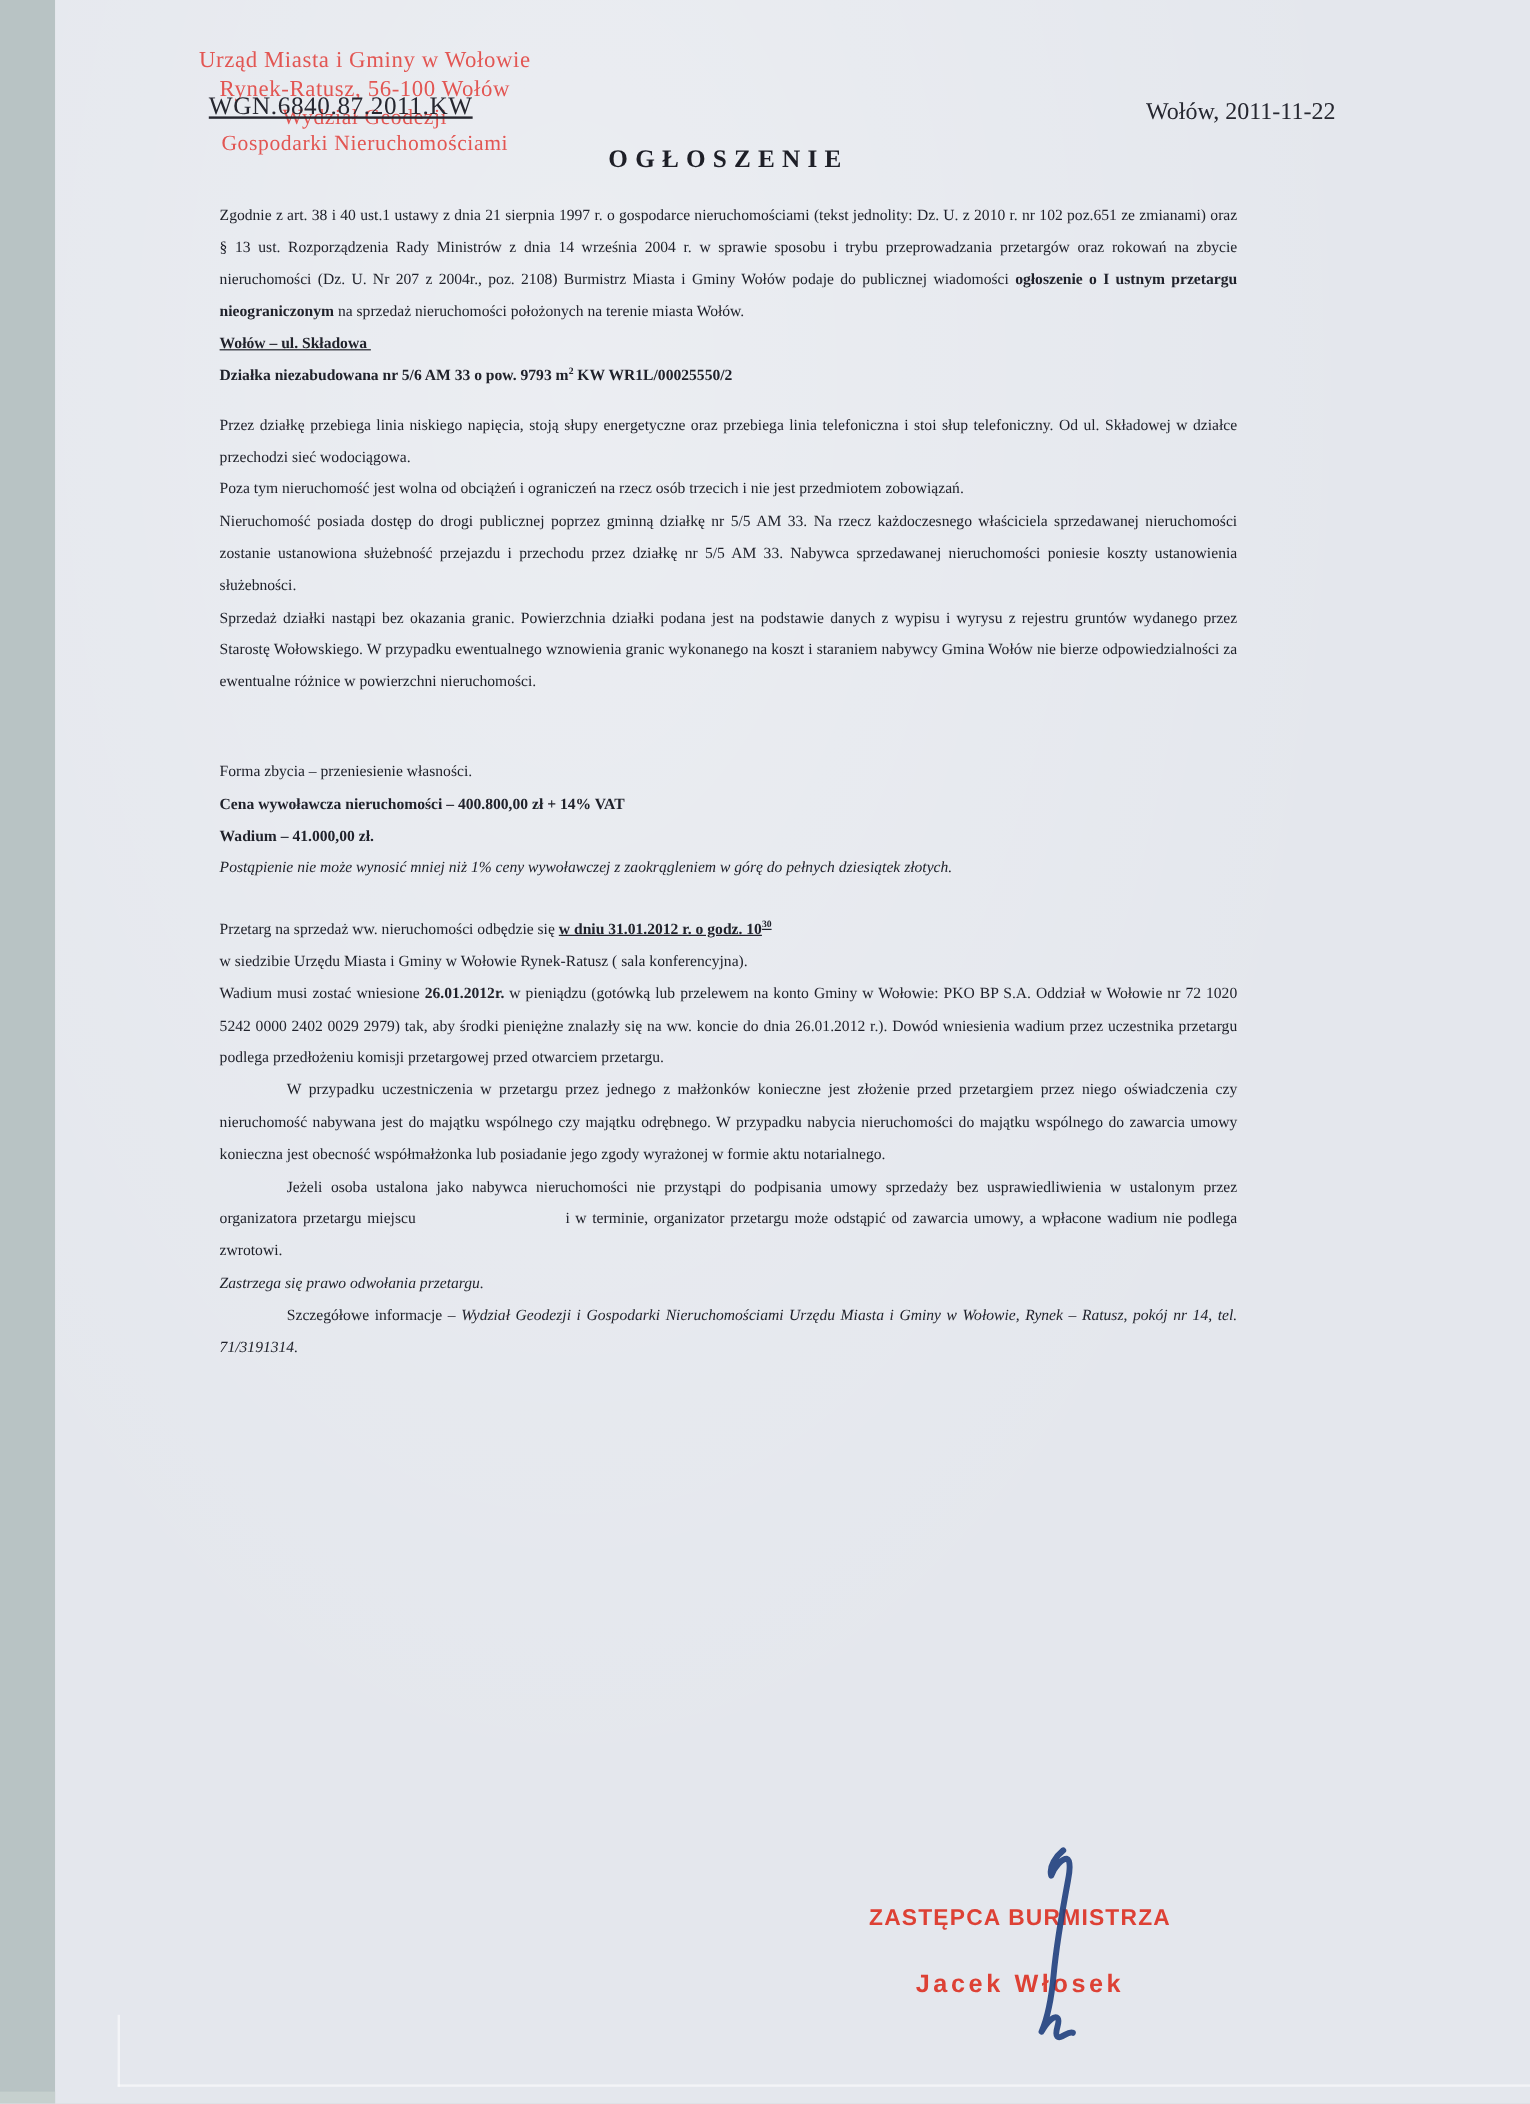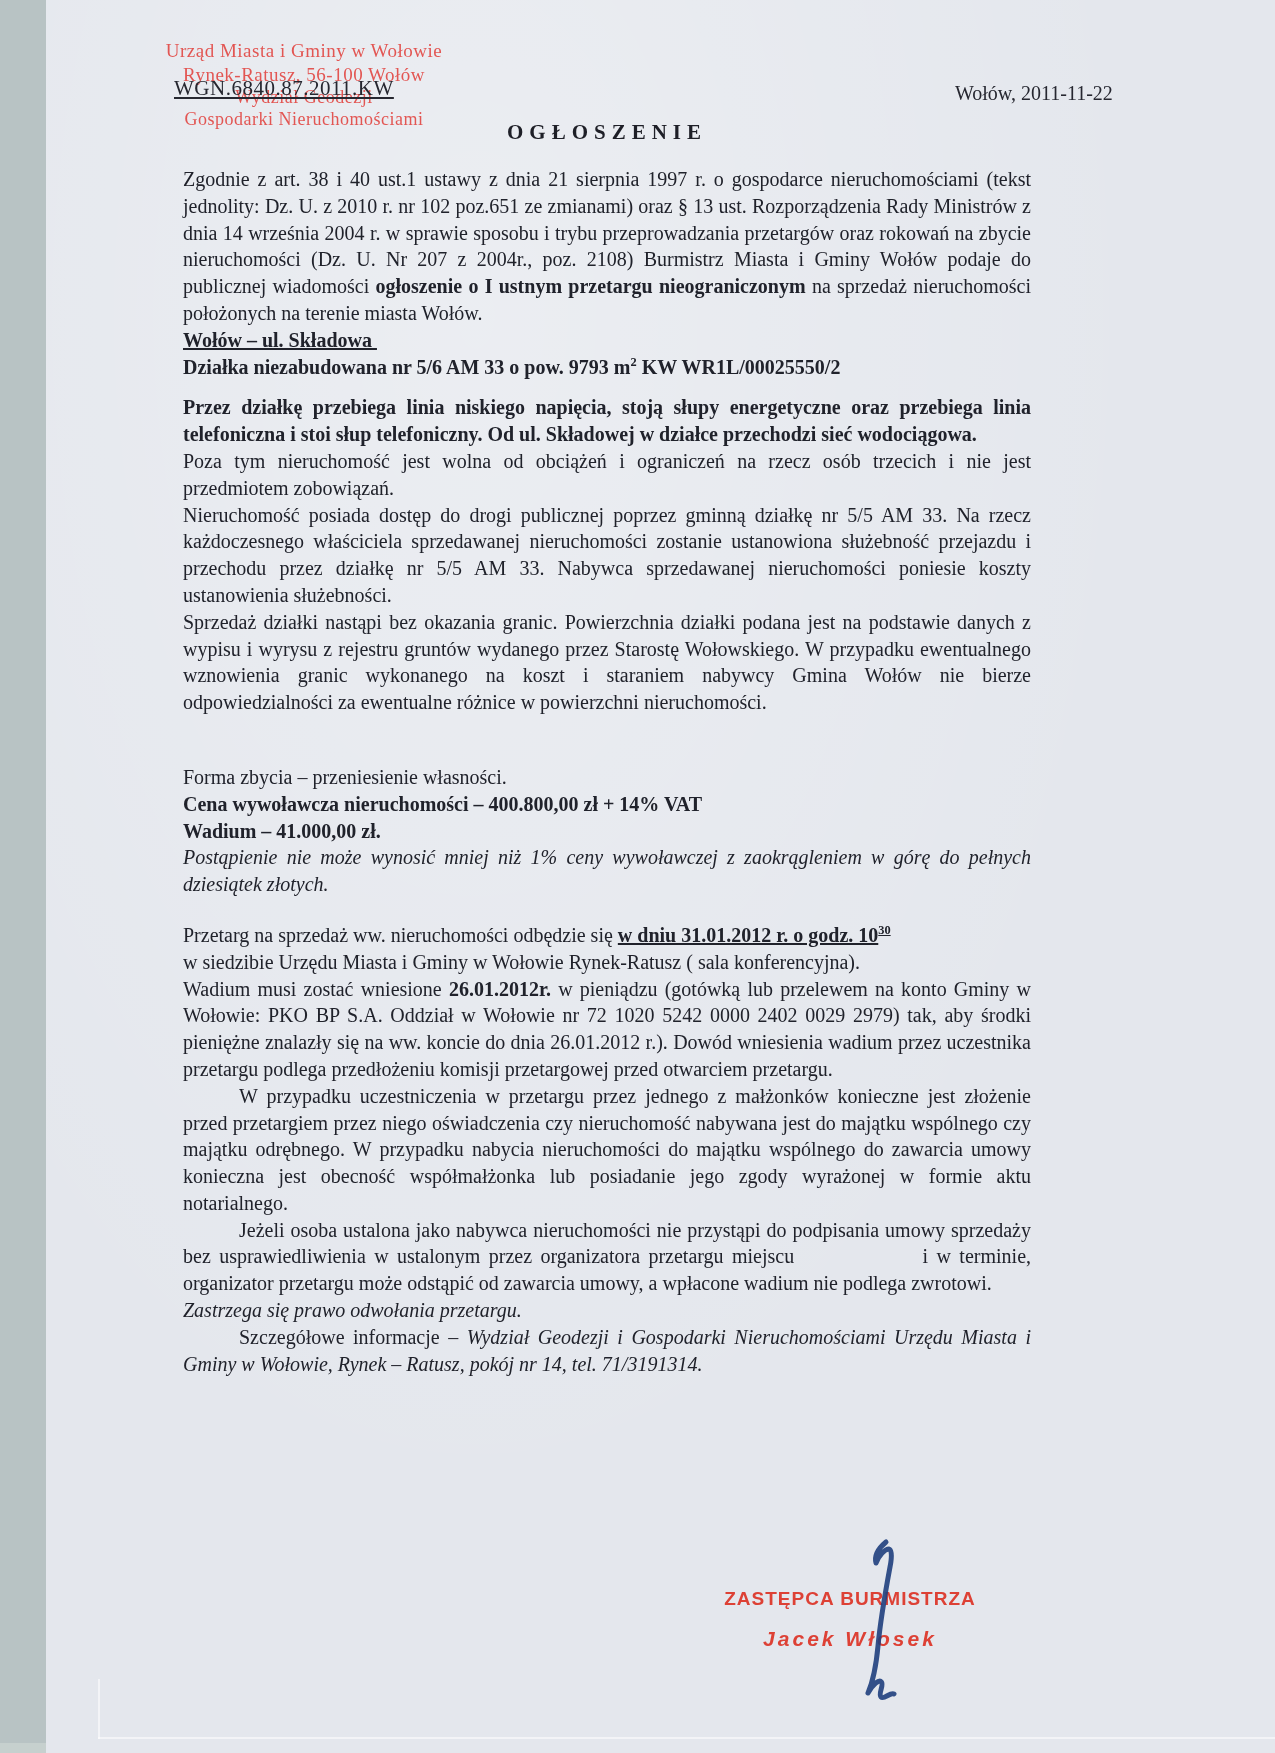--- a/index.html
+++ b/index.html
@@ -32,38 +32,38 @@
     font-size:21px;color:#262730;letter-spacing:.5px;text-decoration:underline;
   }
   .dateline{position:absolute;left:909px;top:82px;font-size:20px;color:#262730;}
   .doc-title{
     position:absolute;left:137px;top:120px;width:848px;margin:0;
     text-align:center;font-size:21px;font-weight:700;letter-spacing:6px;color:#1e1f27;
   }
   
   .doc-body{
     position:absolute;left:137px;top:166px;width:848px;
-    font-size:20px;line-height:26.8px;color:#20222b;
+    font-size:13px;line-height:26.8px;color:#20222b;
   }
   .para{margin:0;text-align:justify;}
   .b{font-weight:700;}
   .i{font-style:italic;}
   .u{text-decoration:underline;}
   sup{font-size:.62em;line-height:0;}
-  .mt-sm{margin-top:14px;font-weight:bold;}
+  .mt-sm{margin-top:14px;}
   .mt-md{margin-top:24px;}
   .mt-lg{margin-top:48px;}
   .mt-plan{margin-top:40px;}
   .indent{text-indent:56px;}
   .tabgap{display:inline-block;width:120px;}
   
   .sig-block{position:absolute;left:654px;top:1588px;width:300px;text-align:center;z-index:1;}
   .sig-red{font-family:"Liberation Sans",sans-serif;font-weight:700;opacity:.92;}
   .sig-title{font-size:19px;letter-spacing:1px;}
-  .sig-name{margin-top:17px;font-size:21px;font-style:italic;letter-spacing:3px;}
+  .sig-name{margin-top:32px;font-size:21px;letter-spacing:3px;}
   .ink{position:absolute;left:799px;top:1536px;width:70px;height:190px;z-index:2;}
   .ink path{fill:none;stroke-width:5;stroke-linecap:round;stroke-linejoin:round;opacity:.9;}
 </style>
 </head>
 <body>
 
 <div class="scan">
   <div class="scan-edge"></div>
   <div class="bottom-edge"></div>
 

